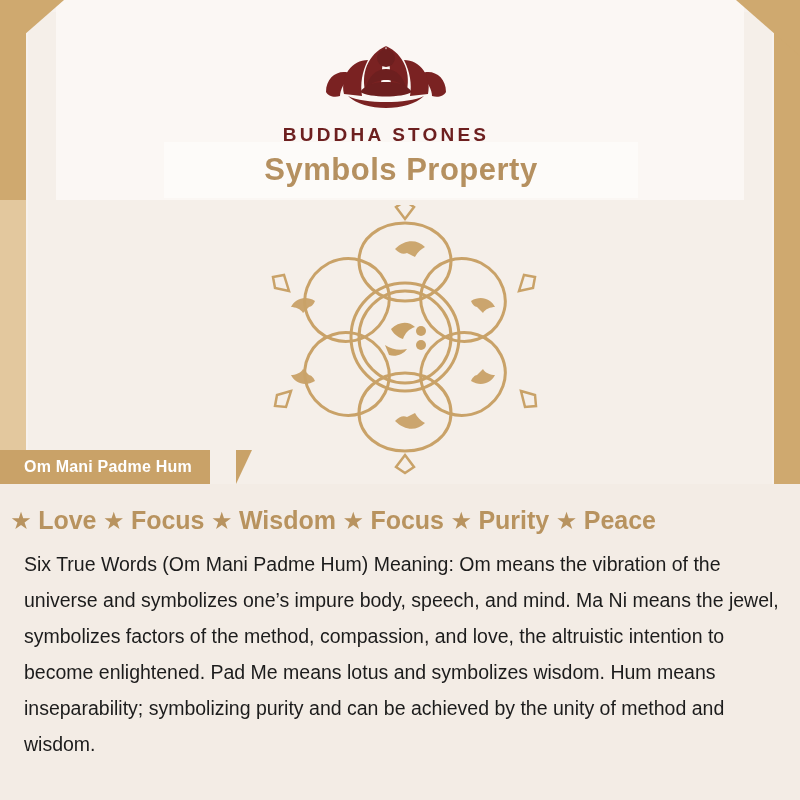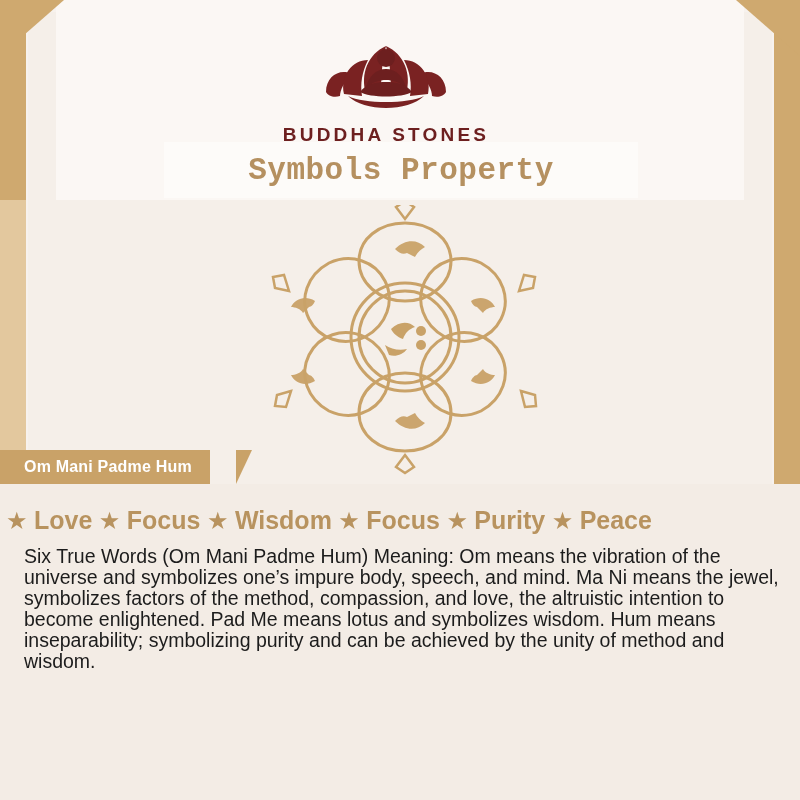--- a/index.html
+++ b/index.html
@@ -81,21 +81,21 @@
     position: absolute;
     left: 164px; top: 142px; width: 474px; height: 56px;
     background: #fdfbf9;
     display: flex; align-items: center; justify-content: center;
   }
   .title-band .title {
     font-size: 31px;
     font-weight: bold;
     color: #b59060;
     letter-spacing: 0.5px;
-    font-family: Liberation Mono, monospace;
+    font-family: Liberation Sans, sans-serif;
   }
   
   .mandala-wrap {
     position: absolute;
     left: 245px; top: 205px;
     width: 320px; height: 270px;
   }
   
   .tab {
     position: absolute;
@@ -118,42 +118,42 @@
   }
   
   .lower {
     position: absolute;
     left: 0; top: 484px; width: 800px; height: 316px;
     background: #f3ece5;
   }
   .keywords {
     position: absolute;
     left: 0; top: 506px; width: 656px;
-    text-align: center;
+    text-align: right;
     white-space: nowrap;
   }
   .kw {
     font-size: 25px;
     font-weight: bold;
     color: #b8935f;
     font-family: "Liberation Sans", sans-serif;
     vertical-align: middle;
   }
   .star {
     font-size: 24px;
     color: #b8935f;
     vertical-align: middle;
     margin: 0 2px;
   }
   .body-text {
     position: absolute;
     left: 24px; top: 546px;
     width: 760px;
     font-size: 19.5px;
-    line-height: 21px;
+    line-height: 36px;
     color: #1c1c1c;
     font-family: "Liberation Sans", sans-serif;
   }
   .body-text p { margin: 0; }
 </style>
 </head>
 <body>
 
 <div class="page">
 

